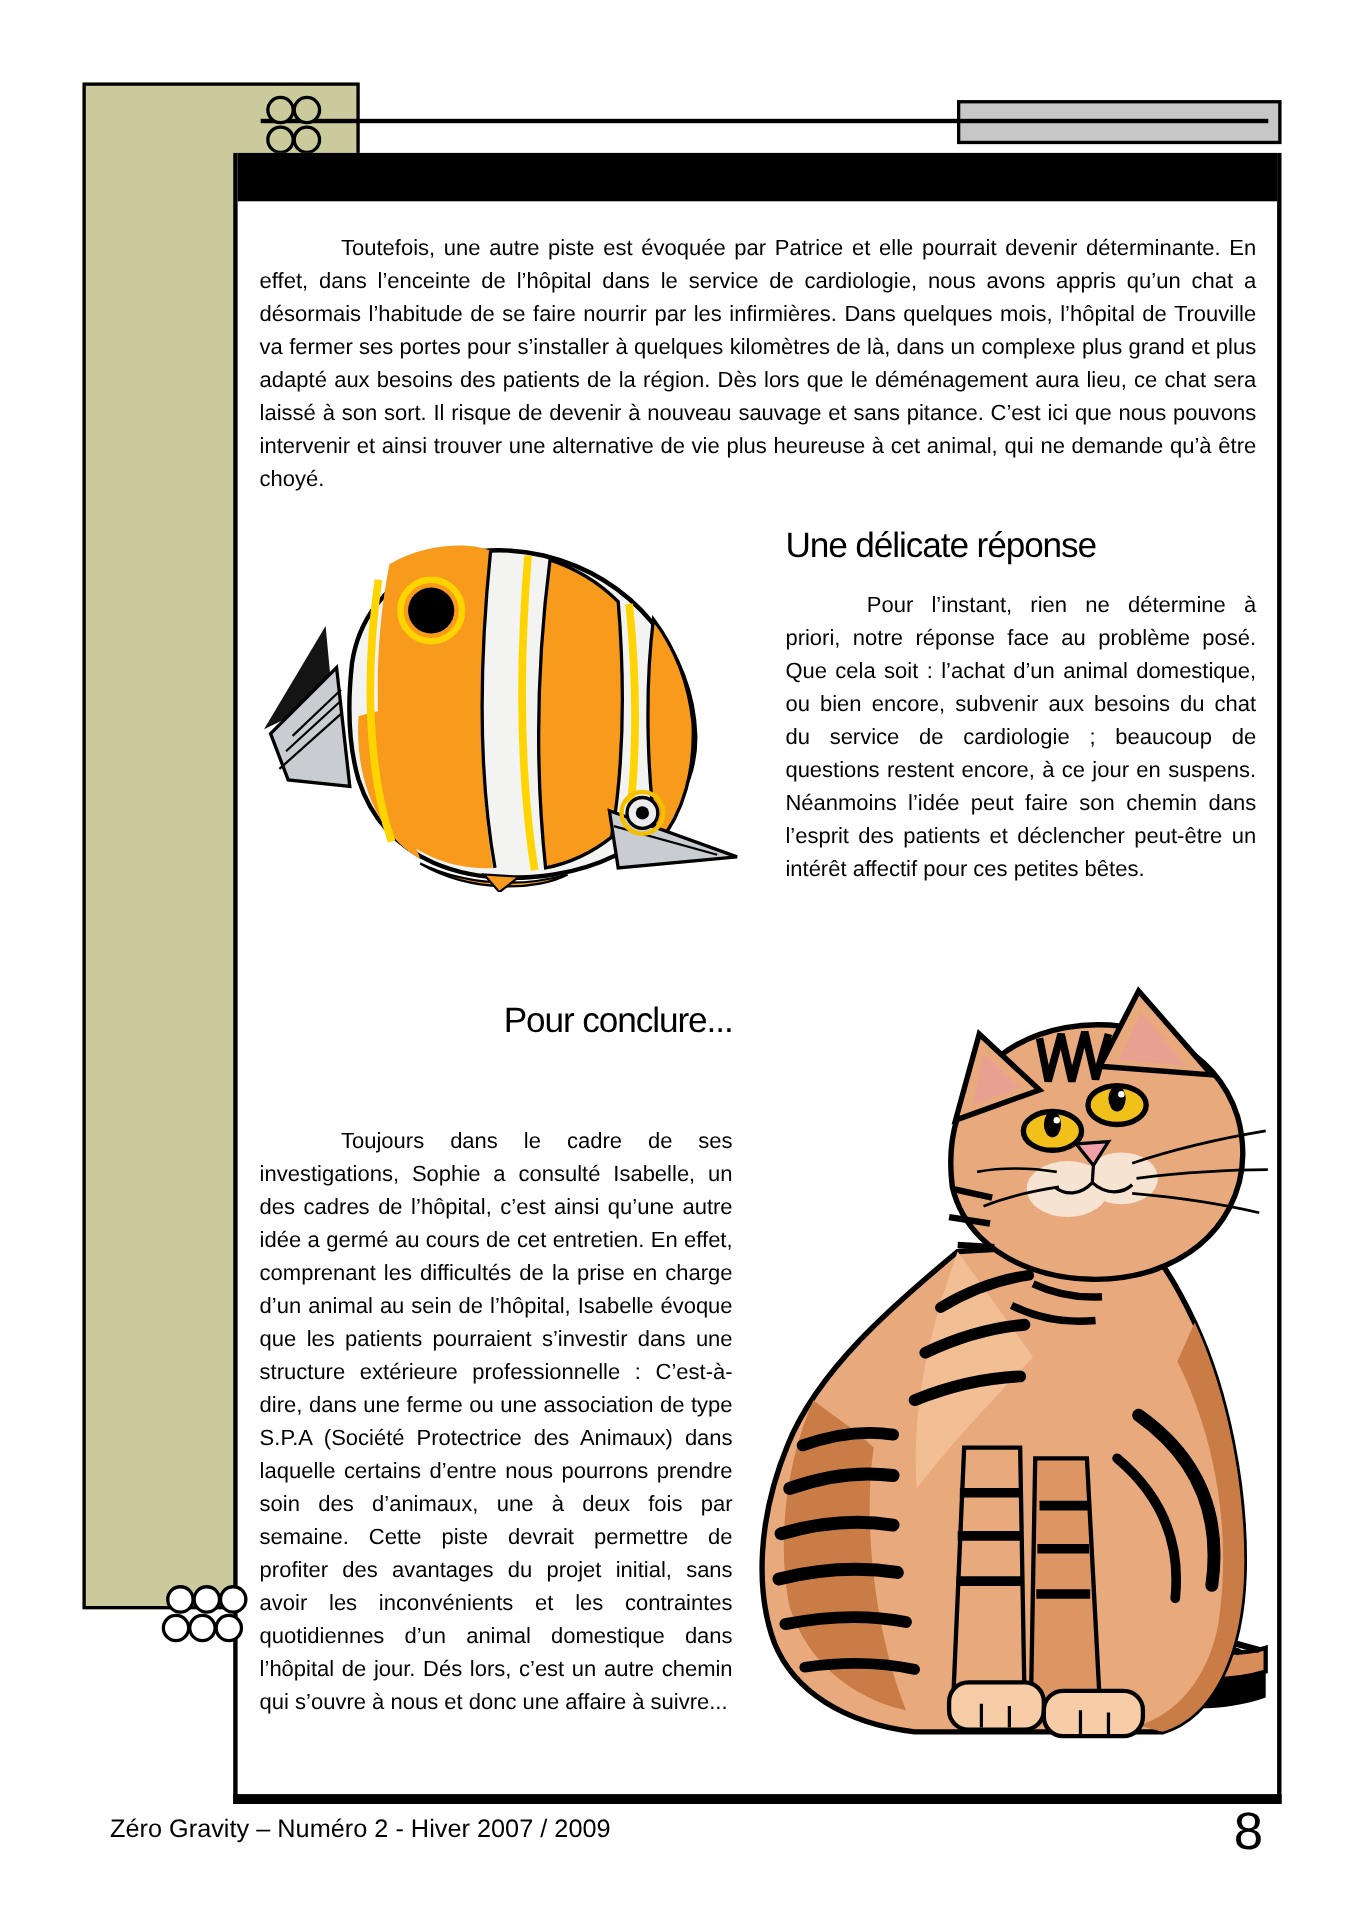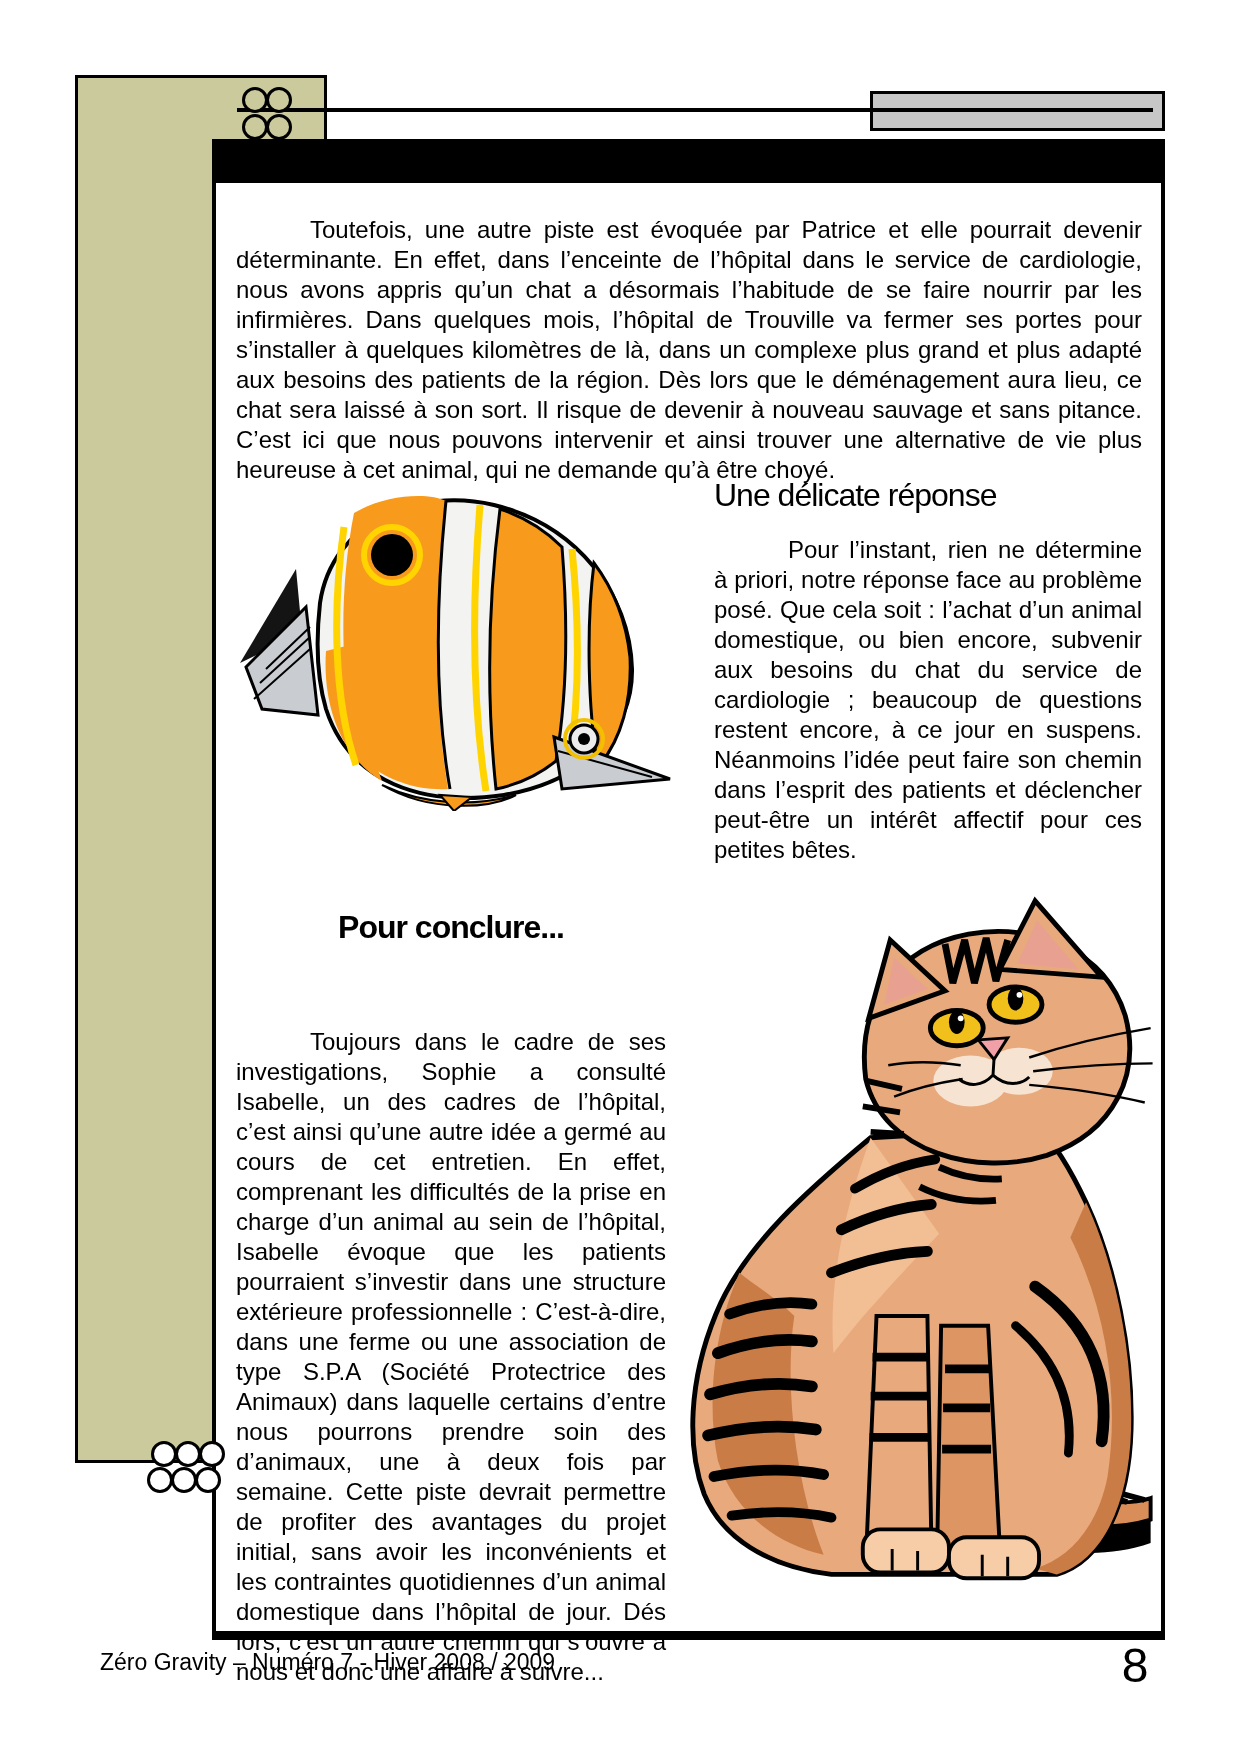--- a/index.html
+++ b/index.html
@@ -26,31 +26,31 @@
   .ring.olive-fill{background:#CACA9C;}
   .ring.white-fill{background:#fff;}
   
   .page{
     position:absolute;left:212px;top:139px;width:953px;height:1501px;
     background:#fff;border-left:4px solid #000;border-right:4px solid #000;
     border-bottom:9px solid #000;box-sizing:border-box;z-index:5;
   }
   .page-band{position:absolute;left:0;top:0;width:100%;height:44px;background:#000;}
   .body-text{
-    font-size:24px;line-height:30px;text-align:justify;letter-spacing:0px;
+    font-size:20px;line-height:30px;text-align:justify;letter-spacing:0px;
   }
   .indent{text-indent:74px;}
   .intro{position:absolute;left:20px;top:52px;width:906px;}
   .fish-wrap{position:absolute;left:16px;top:312px;width:440px;height:360px;}
   .sec1{position:absolute;left:498px;top:330px;width:428px;}
   .sec1 h2{margin:0 0 14px 0;}
   .heading{
     font-size:32px;line-height:52px;font-weight:400;letter-spacing:-1px;margin:0;
   }
-  .sec2-head{position:absolute;left:20px;top:762px;width:430px;text-align:center;font-weight:bold;}
+  .sec2-head{position:absolute;left:20px;top:762px;width:430px;text-align:right;}
   .sec2-body{position:absolute;left:20px;top:864px;width:430px;}
   .cat-wrap{position:absolute;left:428px;top:754px;width:512px;height:700px;}
   
   .footer-line{
     position:absolute;left:100px;top:1648px;font-size:23px;line-height:28px;z-index:6;
   }
   .page-num{
     position:absolute;left:1100px;top:1638px;width:70px;text-align:center;
     font-size:48px;line-height:56px;z-index:6;
   }
@@ -194,14 +194,14 @@
         <path d="M392,196 C438,200 476,206 510,214"></path>
         <path d="M322,176 C296,172 270,172 248,176"></path>
         <path d="M324,190 C298,194 274,200 254,208"></path>
       </g>
 
       <path d="M300,280 q30,14 64,12 M280,300 q36,18 78,14" stroke="#000" stroke-width="7" fill="none"></path>
     </svg>
   </div>
 </div>
 
-<div class="footer-line">Zéro Gravity – Numéro 7 - Hiver 2008 / 2009</div>
+<div class="footer-line">Zéro Gravity – Numéro 2 - Hiver 2007 / 2009</div>
 <div class="page-num">8</div>
 
 </body></html>

